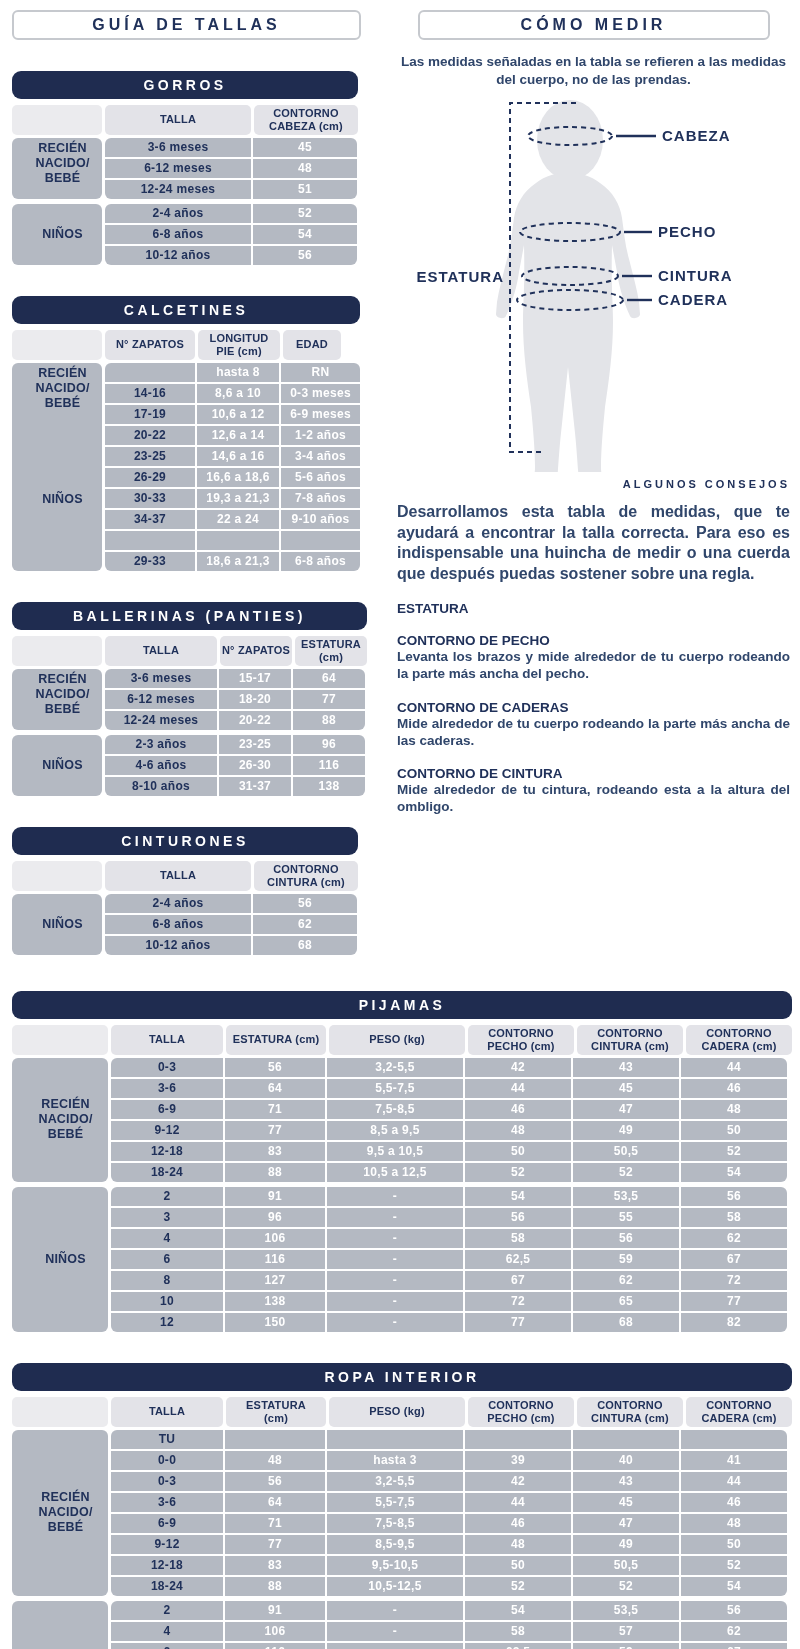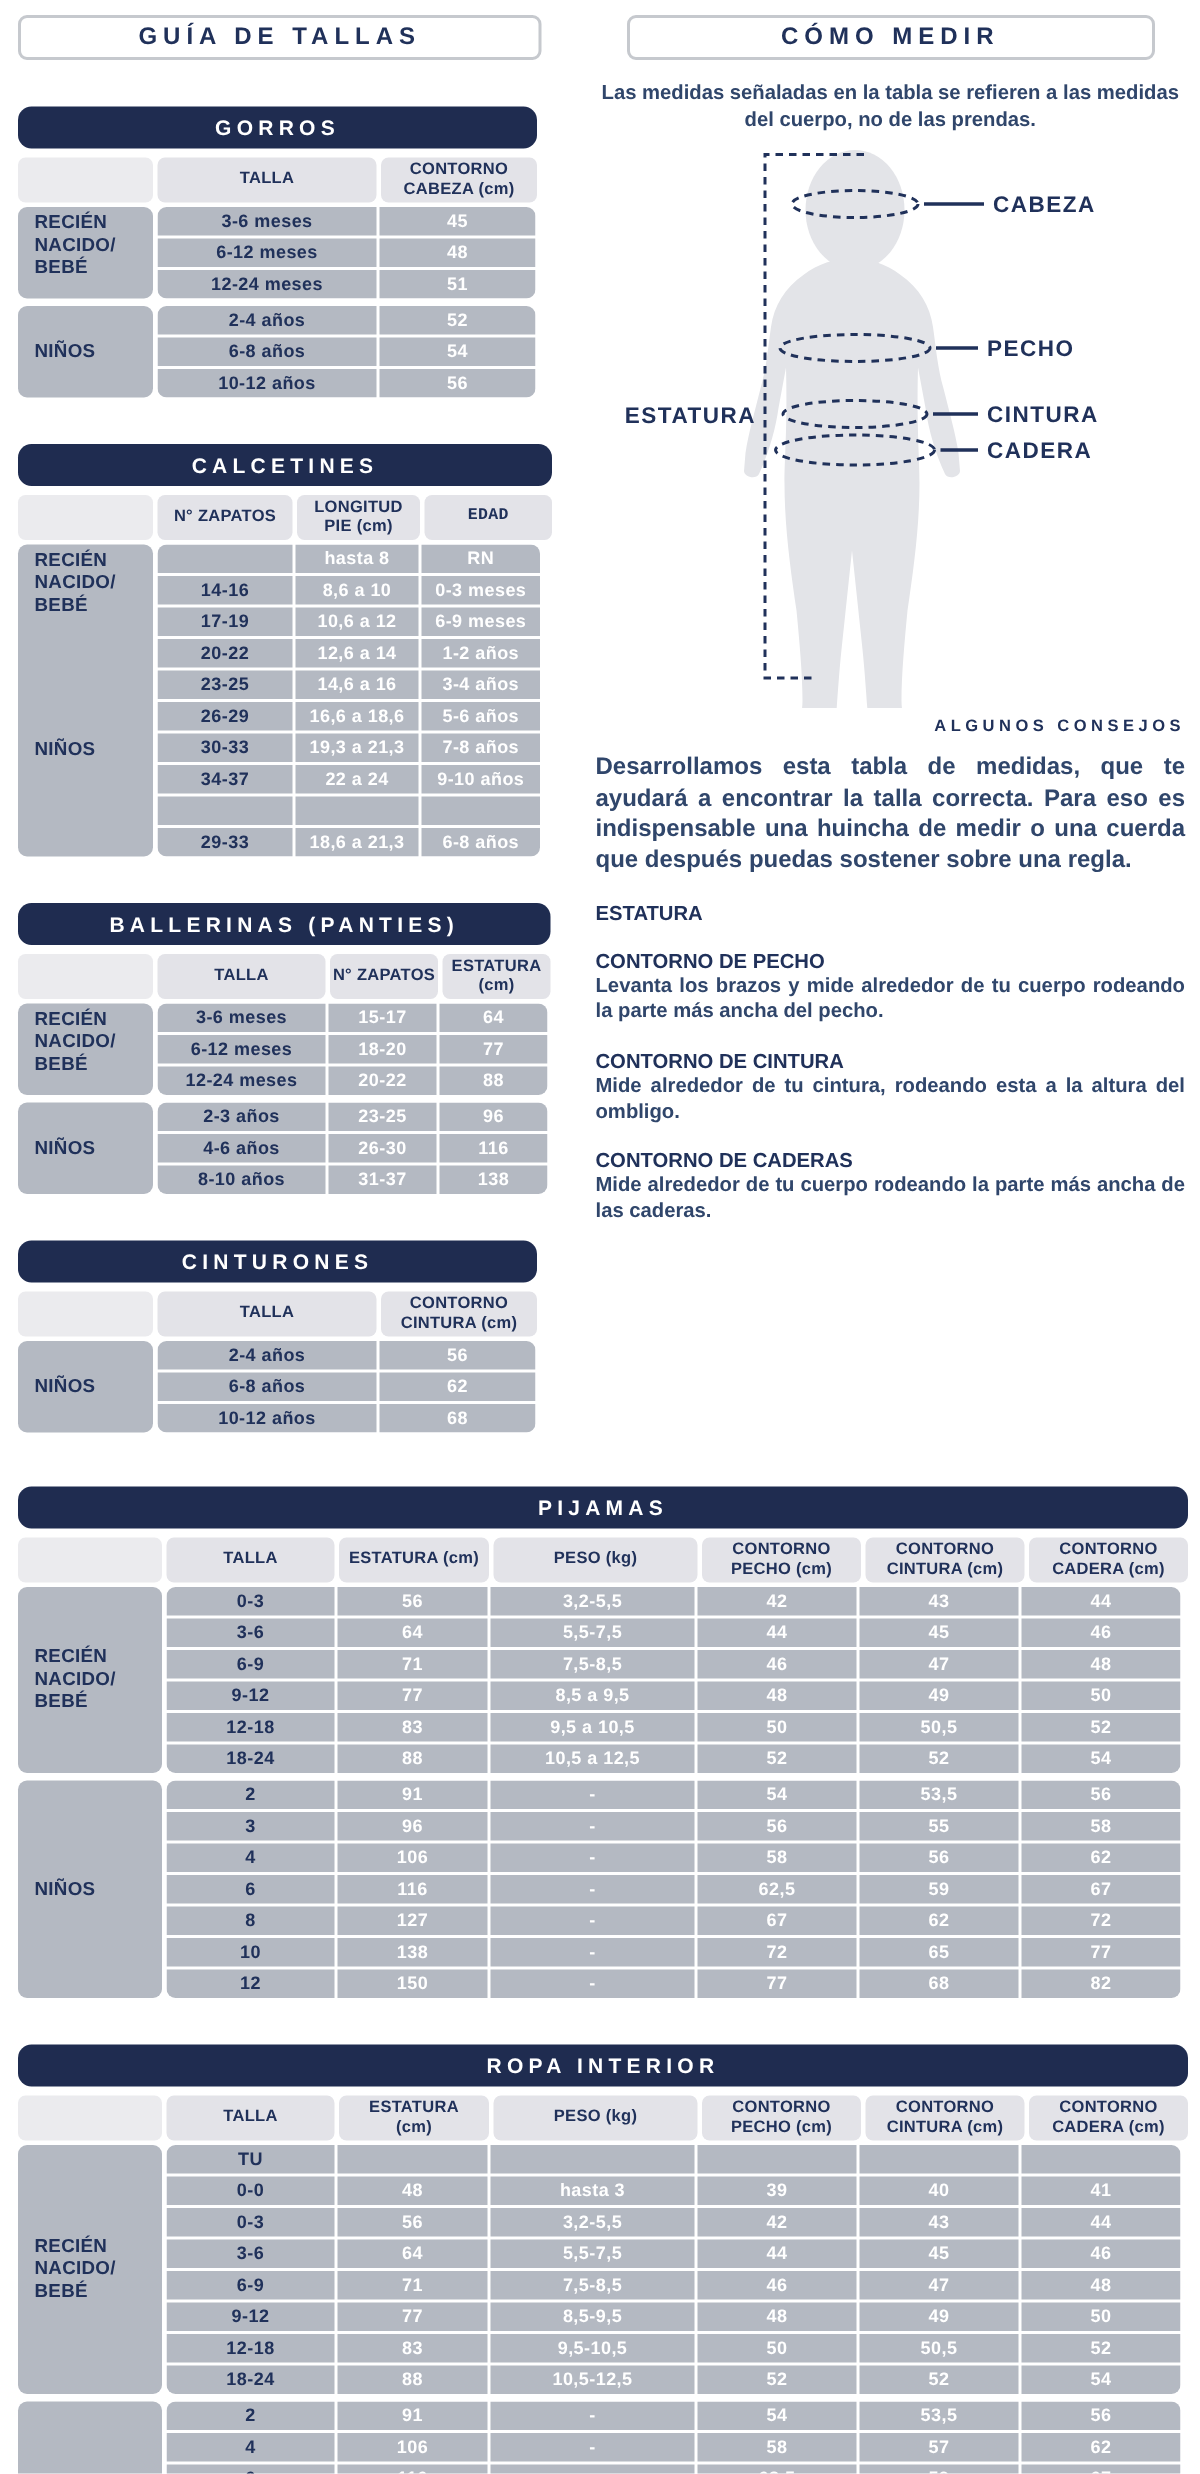--- a/index.html
+++ b/index.html
@@ -38,21 +38,21 @@
     white-space:pre-line; min-height:26px; padding:2px 1px; letter-spacing:.2px;
   }
   .grow { display:flex; gap:3px; margin-bottom:5px; }
   .lblock {
     background:#b4b9c2; border-radius:6px; flex:none;
     display:flex; flex-direction:column; overflow:hidden;
   }
   .glabel {
     display:flex; flex-direction:column; justify-content:center;
     padding-left:11px; white-space:pre-line;
-    color:#20315a; font-weight:bold; font-size:12.5px; line-height:1.22; letter-spacing:.2px;
+    color:#20315a; font-weight:bold; font-size:12.5px; line-height:1.22; letter-spacing:.2px;text-align:center;
   }
   .glabel.top { justify-content:flex-start; padding-top:3px; }
   .dgrid {
     display:grid; gap:2px; border-radius:6px; overflow:hidden; background:transparent;
   }
   .cell {
     background:#b4b9c2; height:19px;
     display:flex; align-items:center; justify-content:center;
     font-size:12px; letter-spacing:.3px;
   }
@@ -125,21 +125,21 @@
               </div>
             </div>
           </div>
           <div class="tbl">
             <div class="tbar">CALCETINES</div>
             <div class="hrow">
               <div class="corner" style="width: 90px;"></div>
               <div class="hpill" style="width: 90px;">N° ZAPATOS</div>
               <div class="hpill" style="width: 82px;">LONGITUD
 PIE (cm)</div>
-              <div class="hpill" style="width: 85px; font-family: Liberation Mono, monospace;">EDAD</div>
+              <div class="hpill" style="width: 58px;">EDAD</div>
             </div>
             <div class="grow">
               <div class="lblock" style="width: 90px; height: 208px;">
                 <div class="glabel top" style="flex: 3 1 0%;">RECIÉN
 NACIDO/
 BEBÉ</div>
                 <div class="glabel" style="flex: 7 1 0%;">NIÑOS</div>
               </div>
               <div class="dgrid" style="grid-template-columns: 90px 82px 79px;">
                 <div class="cell dark"></div>
@@ -293,26 +293,26 @@
       <p class="consejos-intro">Desarrollamos esta tabla de medidas, que te ayudará a encontrar la talla correcta. Para eso es indispensable una huincha de medir o una cuerda que después puedas sostener sobre una regla.</p>
 
       <div class="tip">
         <div class="tip-h">ESTATURA</div>
       </div>
       <div class="tip">
         <div class="tip-h">CONTORNO DE PECHO</div>
         <div class="tip-t">Levanta los brazos y mide alrededor de tu cuerpo rodeando la parte más ancha del pecho.</div>
       </div>
       <div class="tip">
+        <div class="tip-h">CONTORNO DE CADERAS</div>
+        <div class="tip-t">Mide alrededor de tu cuerpo rodeando la parte más ancha de las caderas.</div>
+      </div>
+      <div class="tip">
         <div class="tip-h">CONTORNO DE CINTURA</div>
         <div class="tip-t">Mide alrededor de tu cintura, rodeando esta a la altura del ombligo.</div>
-      </div>
-      <div class="tip">
-        <div class="tip-h">CONTORNO DE CADERAS</div>
-        <div class="tip-t">Mide alrededor de tu cuerpo rodeando la parte más ancha de las caderas.</div>
       </div>
     </div>
   </div>
 
   <div id="bottom-tables">
       <div class="tbl">
         <div class="tbar">PIJAMAS</div>
         <div class="hrow">
           <div class="corner" style="width: 96px;"></div>
           <div class="hpill" style="width: 112px;">TALLA</div>

